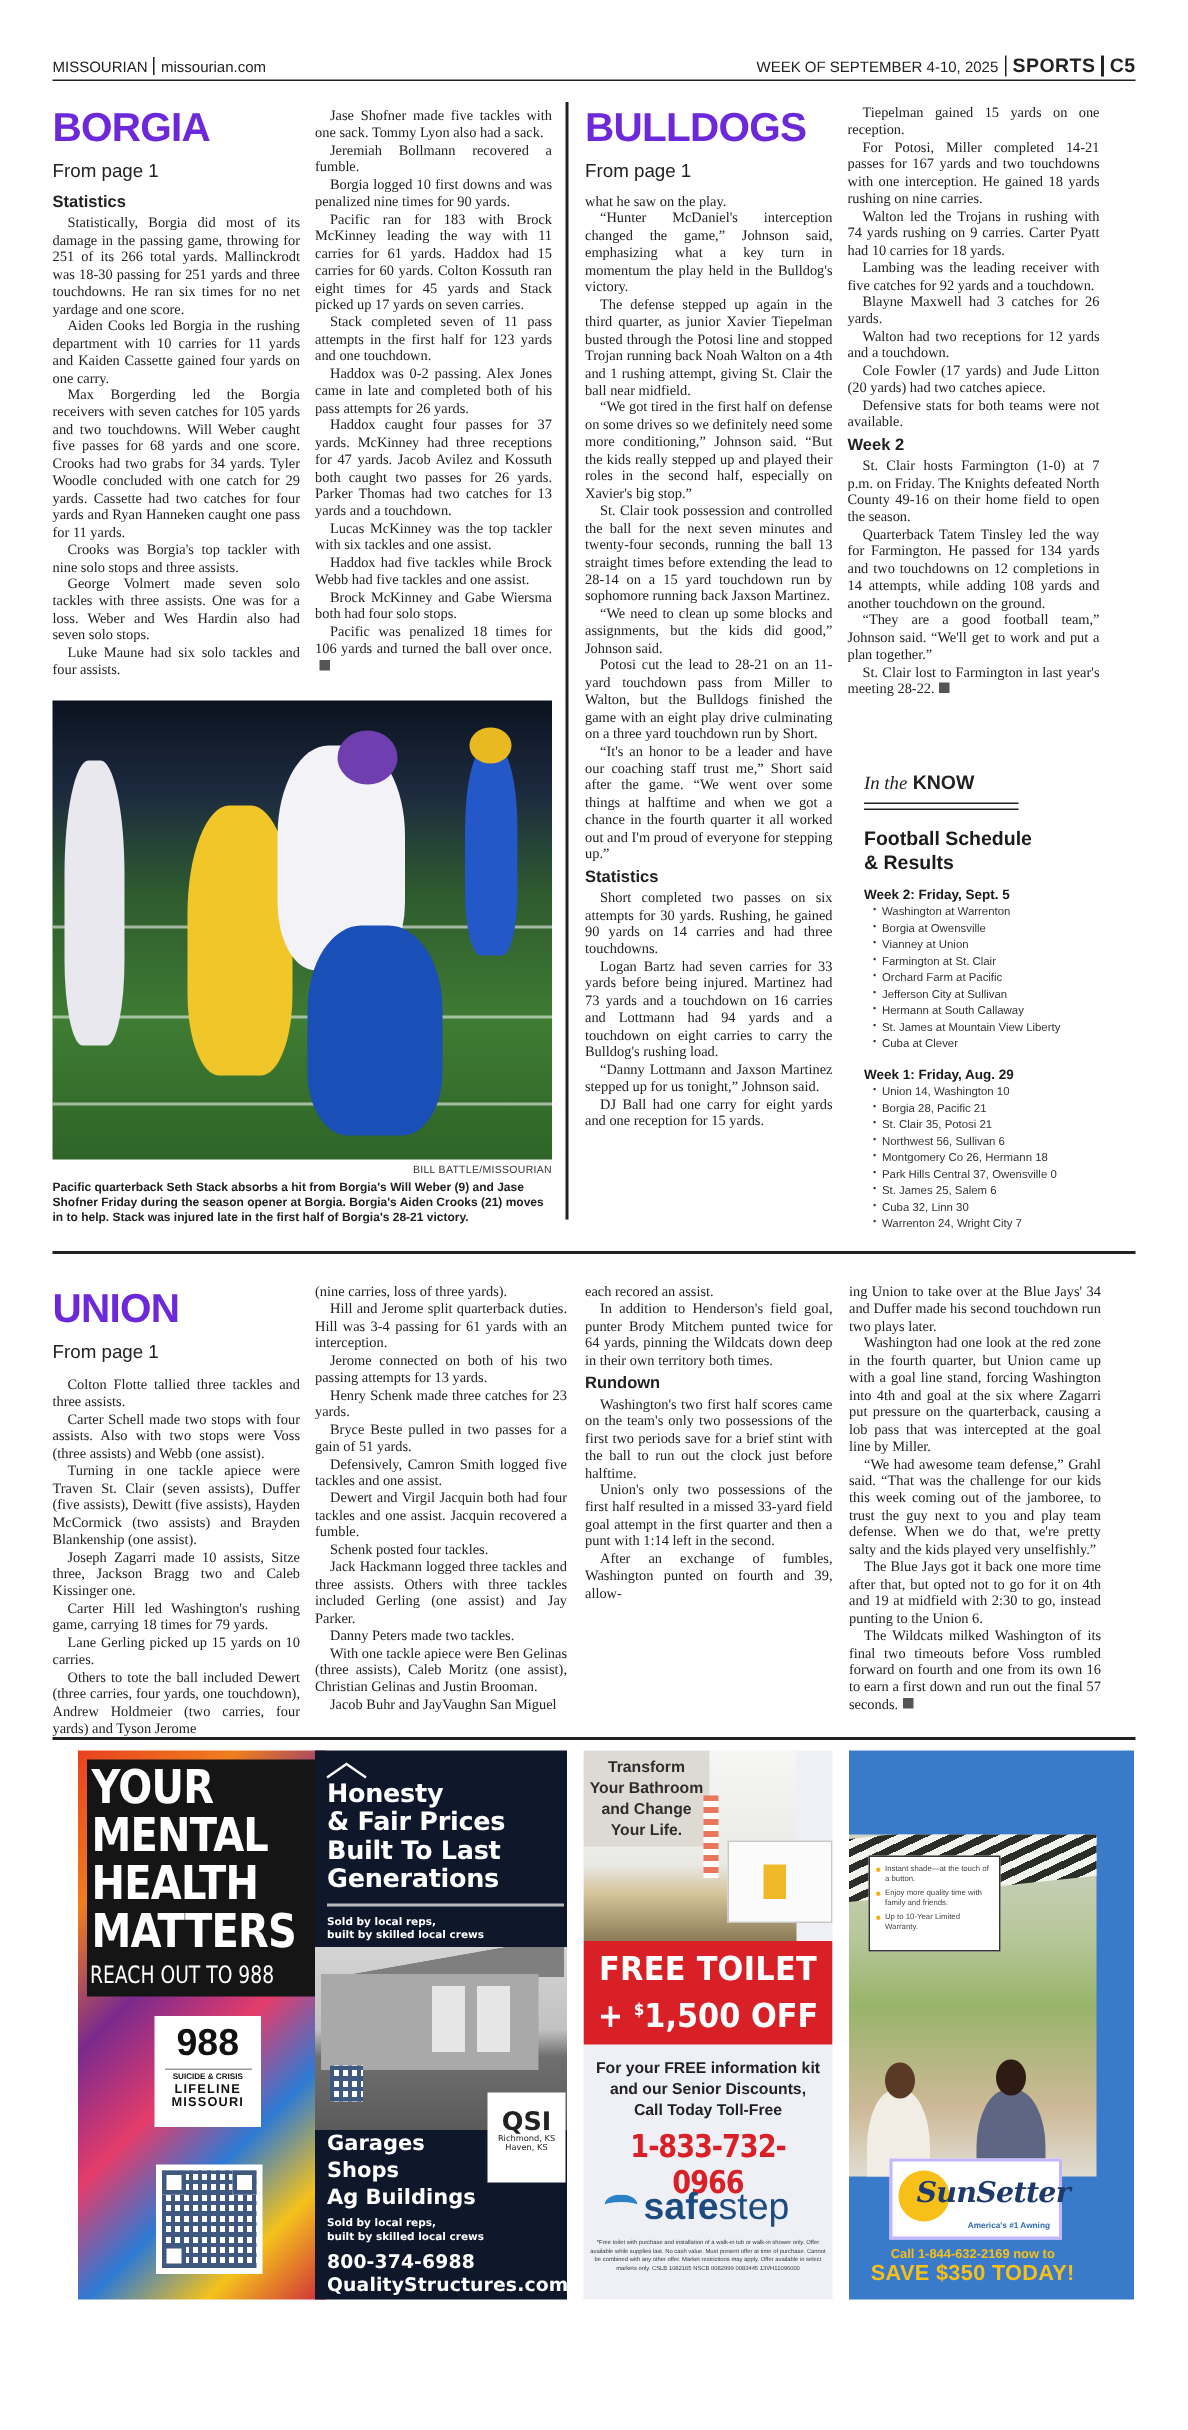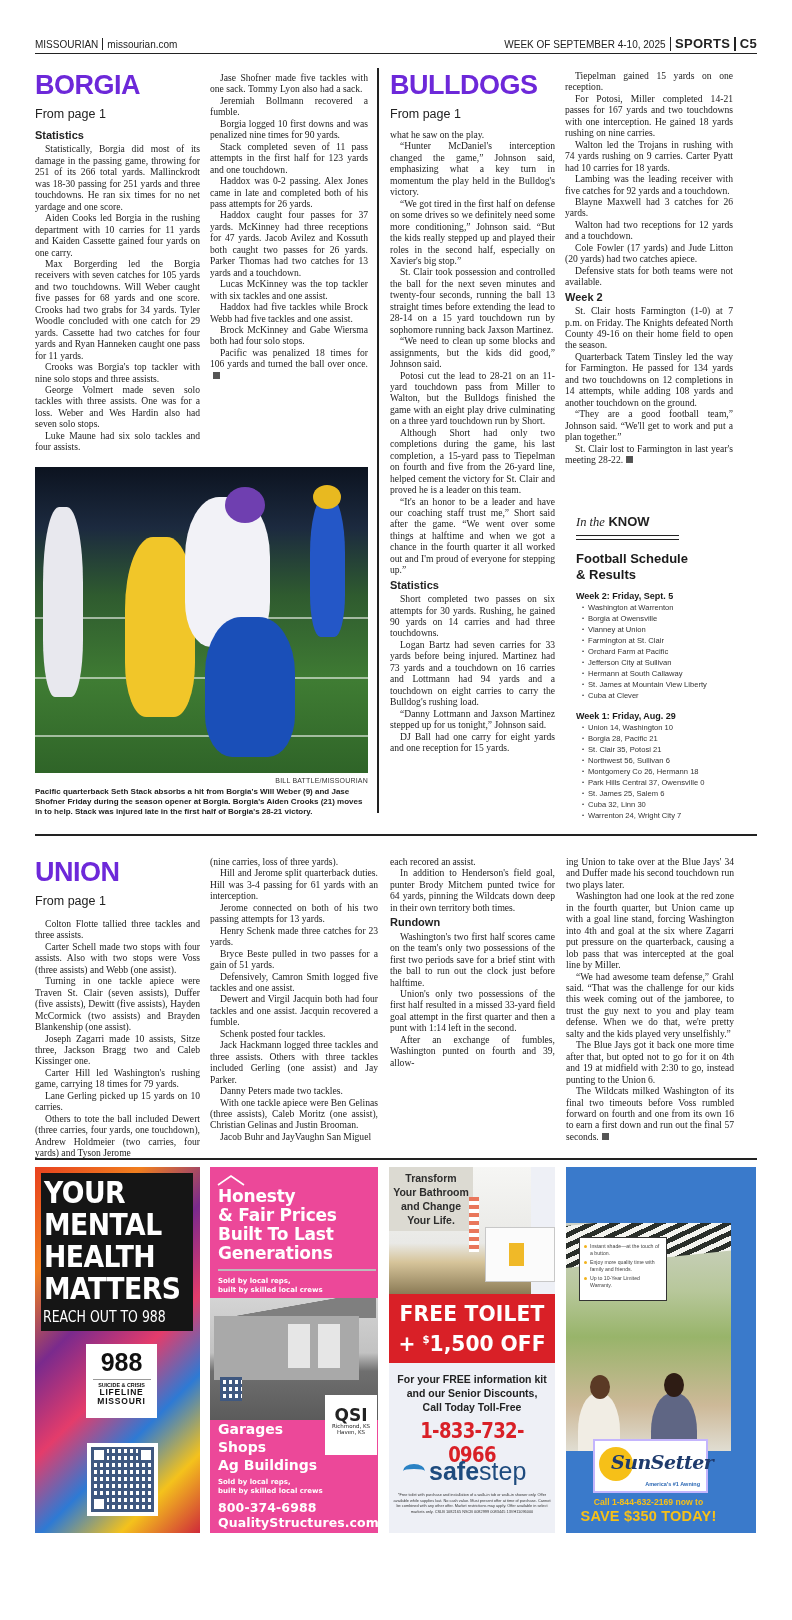--- a/index.html
+++ b/index.html
@@ -38,36 +38,36 @@
   .know .tag i { font-family: "Liberation Serif", serif; font-style: italic; font-weight: 400; font-size: 12.5px; }
   .know .tag b { font-weight: 900; font-size: 13px; }
   .know .dbl { width: 103px; height: 5px; border-top: 1.2px solid #222; border-bottom: 1.2px solid #222; margin-top: 5px; }
   .know h2 { font-size: 13px; font-weight: 900; line-height: 16px; margin-top: 11px; color: #1a1a1a; }
   .know h4 { font-size: 9px; font-weight: 900; margin-top: 8px; margin-bottom: 1px; color: #1a1a1a; }
   .know ul { list-style: none; }
   .know li { font-size: 7.6px; line-height: 11px; padding-left: 12px; position: relative; color: #333; }
   .know li::before { content: "•"; position: absolute; left: 6px; top: 0; font-size: 6px; }
 
   .ad { position: absolute; top: 1167px; height: 366px; overflow: hidden; }
-  .ad1 { left: 35px; width: 165px; background: linear-gradient(135deg, #e8411f 0%, #f07e1e 20%, #7a2a8d 38%, #e43c6b 55%, #2e7ad4 70%, #f4c21c 85%, #cf2a3a 100%); }
+  .ad1 { left: 52px; width: 165px; background: linear-gradient(135deg, #e8411f 0%, #f07e1e 20%, #7a2a8d 38%, #e43c6b 55%, #2e7ad4 70%, #f4c21c 85%, #cf2a3a 100%); }
   .ad1 .blk { position: absolute; left: 6px; top: 6px; width: 152px; height: 158px; background: #151515; }
   .ad1 .big { position: absolute; left: 9px; font-family: "DejaVu Sans", sans-serif; font-weight: 700; font-size: 31px; color: #fff; letter-spacing: -0.6px; line-height: 1; transform: scaleX(0.86); transform-origin: left; }
   .ad1 .reach { position: absolute; left: 8px; top: 140px; width: 170px; font-family: "DejaVu Sans", sans-serif; font-size: 16px; color: #fff; transform: scaleX(0.78); transform-origin: left; white-space: nowrap; }
   .ad1 .box988 { position: absolute; left: 51px; top: 177px; width: 71px; height: 74px; background: #fff; text-align: center; font-family: "Liberation Sans", sans-serif; color: #111; }
   .ad1 .box988 .n { font-size: 25px; font-weight: 900; line-height: 30px; margin-top: 3px; }
   .ad1 .box988 .hr { width: 58px; height: 1px; background: #999; margin: 2px auto 2px; }
   .ad1 .box988 .s { font-size: 5.4px; font-weight: 700; }
   .ad1 .box988 .l { font-size: 8.5px; font-weight: 900; letter-spacing: 0.8px; line-height: 9px; }
   .ad1 .qr { position: absolute; left: 52px; top: 276px; width: 71px; height: 73px; background: #fff; padding: 4px; }
   .qrgrid { width: 100%; height: 100%; background:
       repeating-linear-gradient(90deg, #1e3b6a 0 3px, transparent 3px 6px),
       repeating-linear-gradient(0deg, #1e3b6a 0 3px, transparent 3px 7px); opacity: 0.85; position: relative; }
   .qr .fp { position: absolute; width: 16px; height: 16px; border: 3px solid #1e3b6a; background: #fff; }
 
-  .ad2 { left: 210px; width: 168px; background: #ec4899; font-family: "DejaVu Sans", sans-serif; color: #fff; }
+  .ad2 { left: 210px; width: 168px; background: #0f172a; font-family: "DejaVu Sans", sans-serif; color: #fff; }
   .ad2 .head { position: absolute; left: 8px; top: 20px; font-size: 17px; font-weight: 700; line-height: 19px; letter-spacing: -0.2px; }
   .ad2 .line { position: absolute; left: 8px; top: 102px; width: 158px; height: 2px; background: #bbb; }
   .ad2 .sub { position: absolute; left: 8px; font-size: 7px; font-weight: 700; line-height: 9px; }
   .ad2 .photo2 { position: absolute; left: 0; top: 131px; width: 168px; height: 122px; background: linear-gradient(180deg, #d4d4d4 0%, #c2c2c2 45%, #6f6f6f 60%, #5b5b5b 100%); }
   .ad2 .barn { position: absolute; left: 4px; top: 149px; width: 145px; height: 64px; background: #a9a9a9; }
   .ad2 .barnroof { position: absolute; left: 0; top: 131px; width: 166px; height: 20px; background: linear-gradient(170deg, transparent 45%, #7f7f7f 46%); }
   .ad2 .door { position: absolute; top: 157px; width: 22px; height: 44px; background: #e6e6e6; }
   .ad2 .qrs { position: absolute; left: 10px; top: 210px; width: 22px; height: 24px; background: #fff; }
   .ad2 .logo { position: absolute; left: 115px; top: 228px; width: 52px; height: 60px; background: #fff; color: #222; text-align: center; font-size: 5.5px; }
   .ad2 .logo b { display: block; font-size: 17px; font-weight: 900; margin-top: 12px; line-height: 16px; }
@@ -132,20 +132,21 @@
   <p>Aiden Cooks led Borgia in the rushing department with 10 carries for 11 yards and Kaiden Cassette gained four yards on one carry.</p>
   <p>Max Borgerding led the Borgia receivers with seven catches for 105 yards and two touchdowns. Will Weber caught five passes for 68 yards and one score. Crooks had two grabs for 34 yards. Tyler Woodle concluded with one catch for 29 yards. Cassette had two catches for four yards and Ryan Hanneken caught one pass for 11 yards.</p>
   <p>Crooks was Borgia's top tackler with nine solo stops and three assists.</p>
   <p>George Volmert made seven solo tackles with three assists. One was for a loss. Weber and Wes Hardin also had seven solo stops.</p>
   <p>Luke Maune had six solo tackles and four assists.</p>
 </div>
 <div class="col" style="left:210px; top:72px; width:158px;">
   <p>Jase Shofner made five tackles with one sack. Tommy Lyon also had a sack.</p>
   <p>Jeremiah Bollmann recovered a fumble.</p>
   <p>Borgia logged 10 first downs and was penalized nine times for 90 yards.</p>
+  <p>Pacific ran for 183 with Brock McKinney leading the way with 11 carries for 61 yards. Haddox had 15 carries for 60 yards. Colton Kossuth ran eight times for 45 yards and Stack picked up 17 yards on seven carries.</p>
   <p>Stack completed seven of 11 pass attempts in the first half for 123 yards and one touchdown.</p>
   <p>Haddox was 0-2 passing. Alex Jones came in late and completed both of his pass attempts for 26 yards.</p>
   <p>Haddox caught four passes for 37 yards. McKinney had three receptions for 47 yards. Jacob Avilez and Kossuth both caught two passes for 26 yards. Parker Thomas had two catches for 13 yards and a touchdown.</p>
   <p>Lucas McKinney was the top tackler with six tackles and one assist.</p>
   <p>Haddox had five tackles while Brock Webb had five tackles and one assist.</p>
   <p>Brock McKinney and Gabe Wiersma both had four solo stops.</p>
   <p><span>Pacific was penalized 18 times for 106 yards and turned the ball over once.</span><span class="endmark"></span></p>
 </div>
 
 <div class="photo">
@@ -165,25 +166,25 @@
 
 <div class="vrule" style="left:377px; top:68px; height:745px;"></div>
 
 <div class="story-head" style="left:390px; top:72px;">
   <h1>BULLDOGS</h1>
   <div class="jump">From page 1</div>
 </div>
 <div class="col" style="left:390px; top:129px; width:165px;">
   <p class="noind">what he saw on the play.</p>
   <p>“Hunter McDaniel's interception changed the game,” Johnson said, emphasizing what a key turn in momentum the play held in the Bulldog's victory.</p>
+  <p>The defense stepped up again in the third quarter, as junior Xavier Tiepelman busted through the Potosi line and stopped Trojan running back Noah Walton on a 4th and 1 rushing attempt, giving St. Clair the ball near midfield.</p>
   <p>“We got tired in the first half on defense on some drives so we definitely need some more conditioning,” Johnson said. “But the kids really stepped up and played their roles in the second half, especially on Xavier's big stop.”</p>
   <p>St. Clair took possession and controlled the ball for the next seven minutes and twenty-four seconds, running the ball 13 straight times before extending the lead to 28-14 on a 15 yard touchdown run by sophomore running back Jaxson Martinez.</p>
   <p>“We need to clean up some blocks and assignments, but the kids did good,” Johnson said.</p>
   <p>Potosi cut the lead to 28-21 on an 11-yard touchdown pass from Miller to Walton, but the Bulldogs finished the game with an eight play drive culminating on a three yard touchdown run by Short.</p>
-  <p>Although Short had only two completions during the game, his last completion, a 15-yard pass to Tiepelman on fourth and five from the 26-yard line, helped cement the victory for St. Clair and proved he is a leader on this team.</p>
   <p>“It's an honor to be a leader and have our coaching staff trust me,” Short said after the game. “We went over some things at halftime and when we got a chance in the fourth quarter it all worked out and I'm proud of everyone for stepping up.”</p>
   <h3>Statistics</h3>
   <p>Short completed two passes on six attempts for 30 yards. Rushing, he gained 90 yards on 14 carries and had three touchdowns.</p>
   <p>Logan Bartz had seven carries for 33 yards before being injured. Martinez had 73 yards and a touchdown on 16 carries and Lottmann had 94 yards and a touchdown on eight carries to carry the Bulldog's rushing load.</p>
   <p>“Danny Lottmann and Jaxson Martinez stepped up for us tonight,” Johnson said.</p>
   <p>DJ Ball had one carry for eight yards and one reception for 15 yards.</p>
 </div>
 <div class="col" style="left:565px; top:70px; width:168px;">
   <p>Tiepelman gained 15 yards on one reception.</p>
   <p>For Potosi, Miller completed 14-21 passes for 167 yards and two touchdowns with one interception. He gained 18 yards rushing on nine carries.</p>

